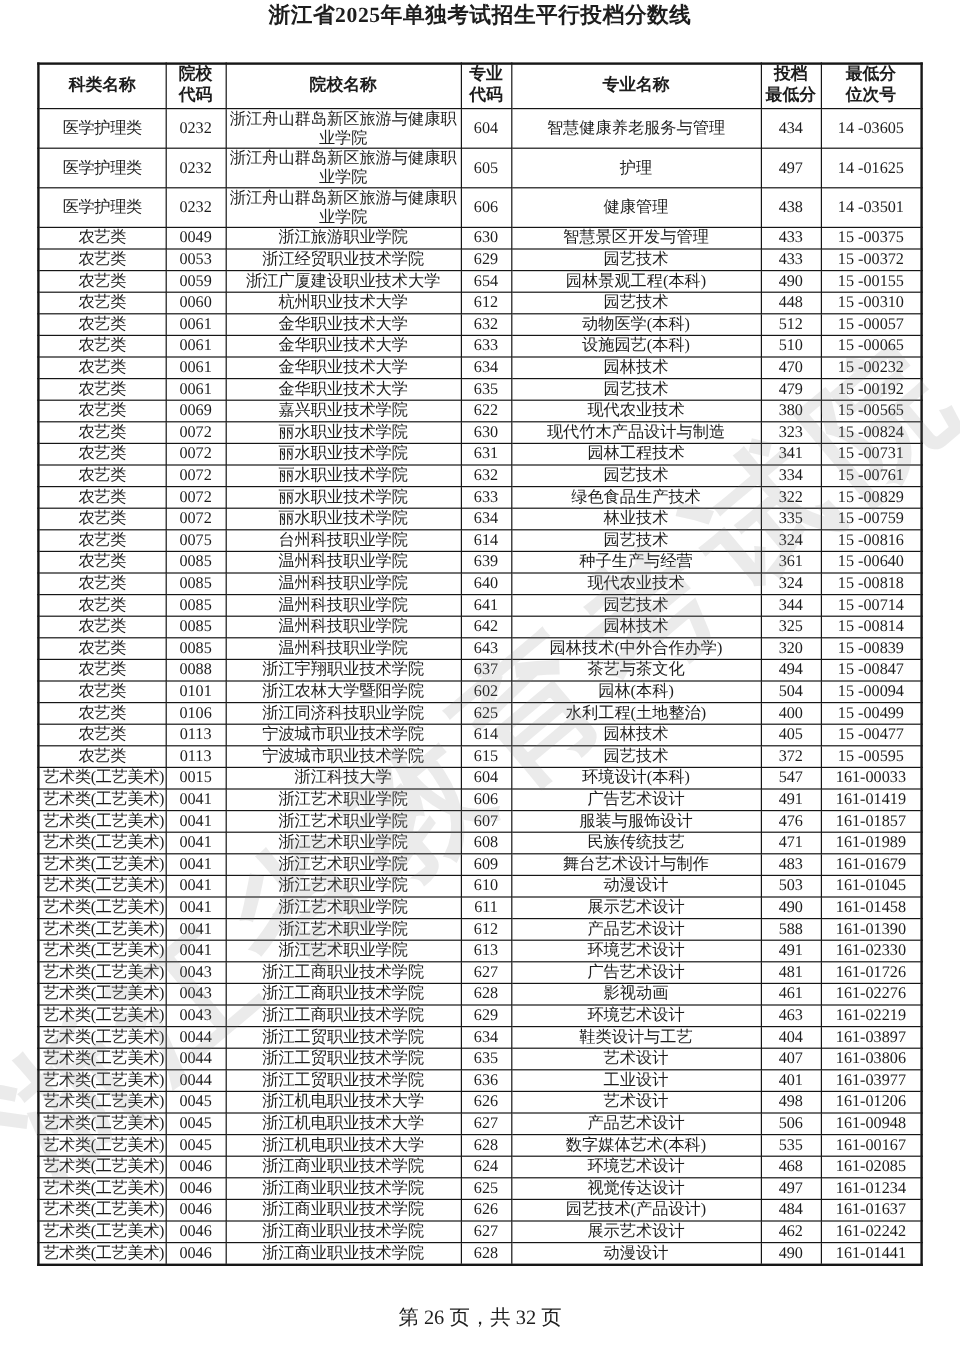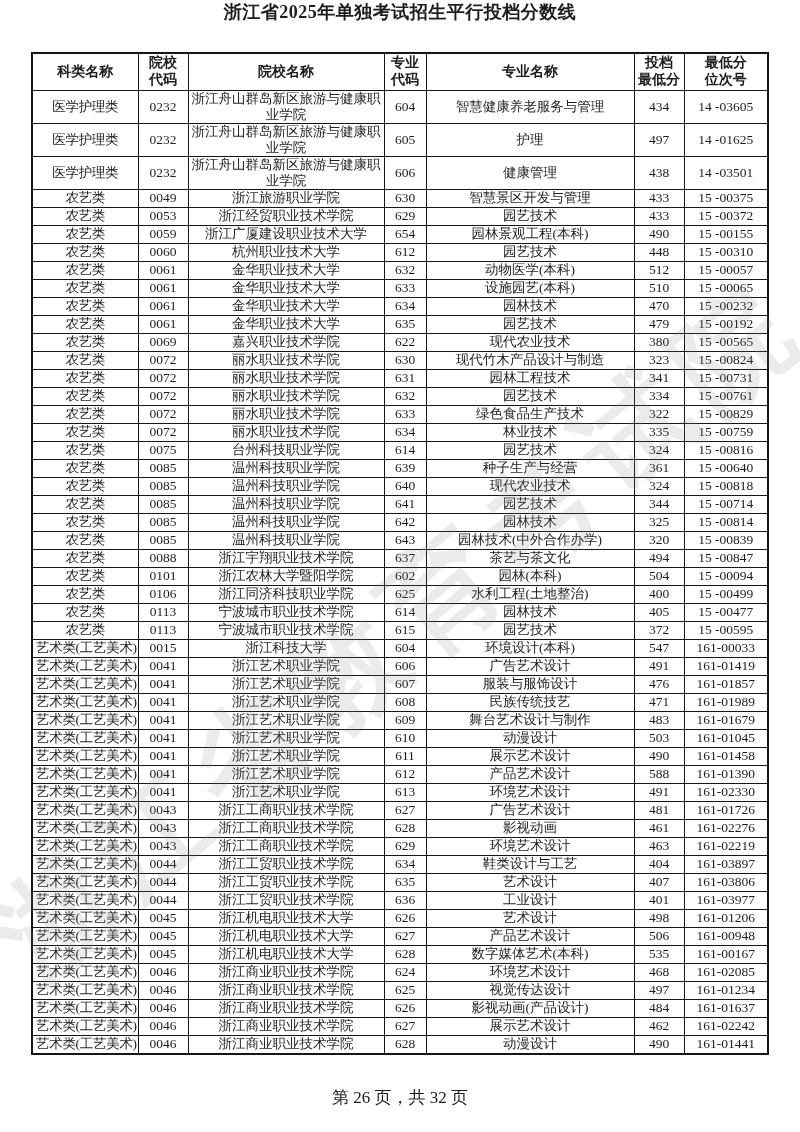--- a/index.html
+++ b/index.html
@@ -544,21 +544,21 @@
     <td class="cell-code">625</td>
     <td class="cell-major-name">视觉传达设计</td>
     <td class="cell-score">497</td>
     <td class="cell-rank">161-01234</td>
   </tr>
       <tr>
     <td class="cell-category">艺术类(工艺美术)</td>
     <td class="cell-code">0046</td>
     <td class="cell-college-name">浙江商业职业技术学院</td>
     <td class="cell-code">626</td>
-    <td class="cell-major-name">影视动画(产品设计)</td>
+    <td class="cell-major-name">园艺技术(产品设计)</td>
     <td class="cell-score">484</td>
     <td class="cell-rank">161-01637</td>
   </tr>
       <tr>
     <td class="cell-category">艺术类(工艺美术)</td>
     <td class="cell-code">0046</td>
     <td class="cell-college-name">浙江商业职业技术学院</td>
     <td class="cell-code">627</td>
     <td class="cell-major-name">展示艺术设计</td>
     <td class="cell-score">462</td>

